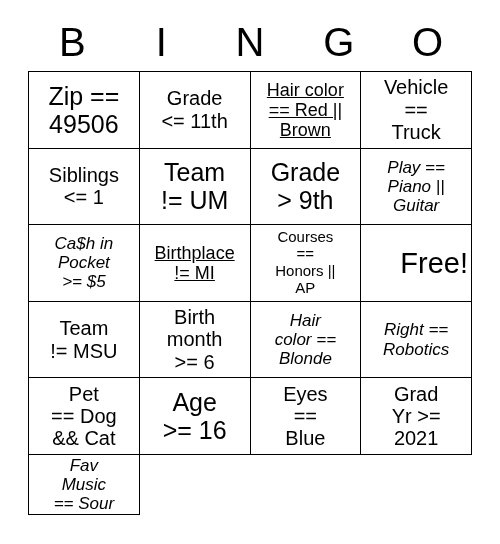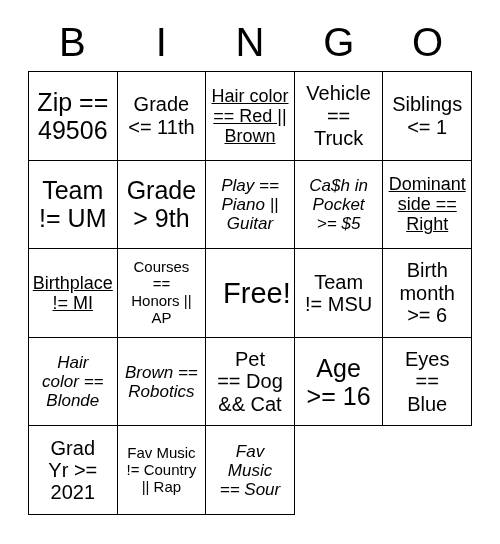--- a/index.html
+++ b/index.html
@@ -44,21 +44,21 @@
   .grid {
     position: absolute;
     left: 28px;
     top: 71px;
     width: 444px;
     height: 444px;
     border-top: 1.5px solid #000000;
     border-left: 1.5px solid #000000;
     box-sizing: border-box;
     display: grid;
-    grid-template-columns: repeat(5, 1fr);
+    grid-template-columns: repeat(4, 1fr);
     grid-template-rows: repeat(5, 1fr);
     background: #ffffff;
   }
   .cell {
     border-right: 1.5px solid #000000;
     border-bottom: 1.5px solid #000000;
     box-sizing: border-box;
     display: flex;
     align-items: center;
     justify-content: center;
@@ -130,25 +130,20 @@
         <span class="cell-text fs-sm">Play ==
 Piano ||
 Guitar</span>
       </div>
       <div class="cell">
         <span class="cell-text fs-sm">Ca$h in
 Pocket
 &gt;= $5</span>
       </div>
       <div class="cell">
-        <span class="cell-text fs-xs">Dominant
-side ==
-Right</span>
-      </div>
-      <div class="cell">
         <span class="cell-text fs-xs">Birthplace
 != MI</span>
       </div>
       <div class="cell">
         <span class="cell-text fs-xxs">Courses
 ==
 Honors ||
 AP</span>
       </div>
       <div class="cell">
@@ -162,21 +157,21 @@
         <span class="cell-text fs-md">Birth
 month
 &gt;= 6</span>
       </div>
       <div class="cell">
         <span class="cell-text fs-sm">Hair
 color ==
 Blonde</span>
       </div>
       <div class="cell">
-        <span class="cell-text fs-sm">Brown ==
+        <span class="cell-text fs-sm">Right ==
 Robotics</span>
       </div>
       <div class="cell">
         <span class="cell-text fs-md">Pet
 == Dog
 &amp;&amp; Cat</span>
       </div>
       <div class="cell">
         <span class="cell-text fs-lg">Age
 &gt;= 16</span>
@@ -185,24 +180,19 @@
         <span class="cell-text fs-md">Eyes
 ==
 Blue</span>
       </div>
       <div class="cell">
         <span class="cell-text fs-md">Grad
 Yr &gt;=
 2021</span>
       </div>
       <div class="cell">
-        <span class="cell-text fs-xxs">Fav Music
-!= Country
-|| Rap</span>
-      </div>
-      <div class="cell">
         <span class="cell-text fs-sm">Fav
 Music
 == Sour</span>
       </div>
     </div>
 
 </div>
 
 </body></html>

